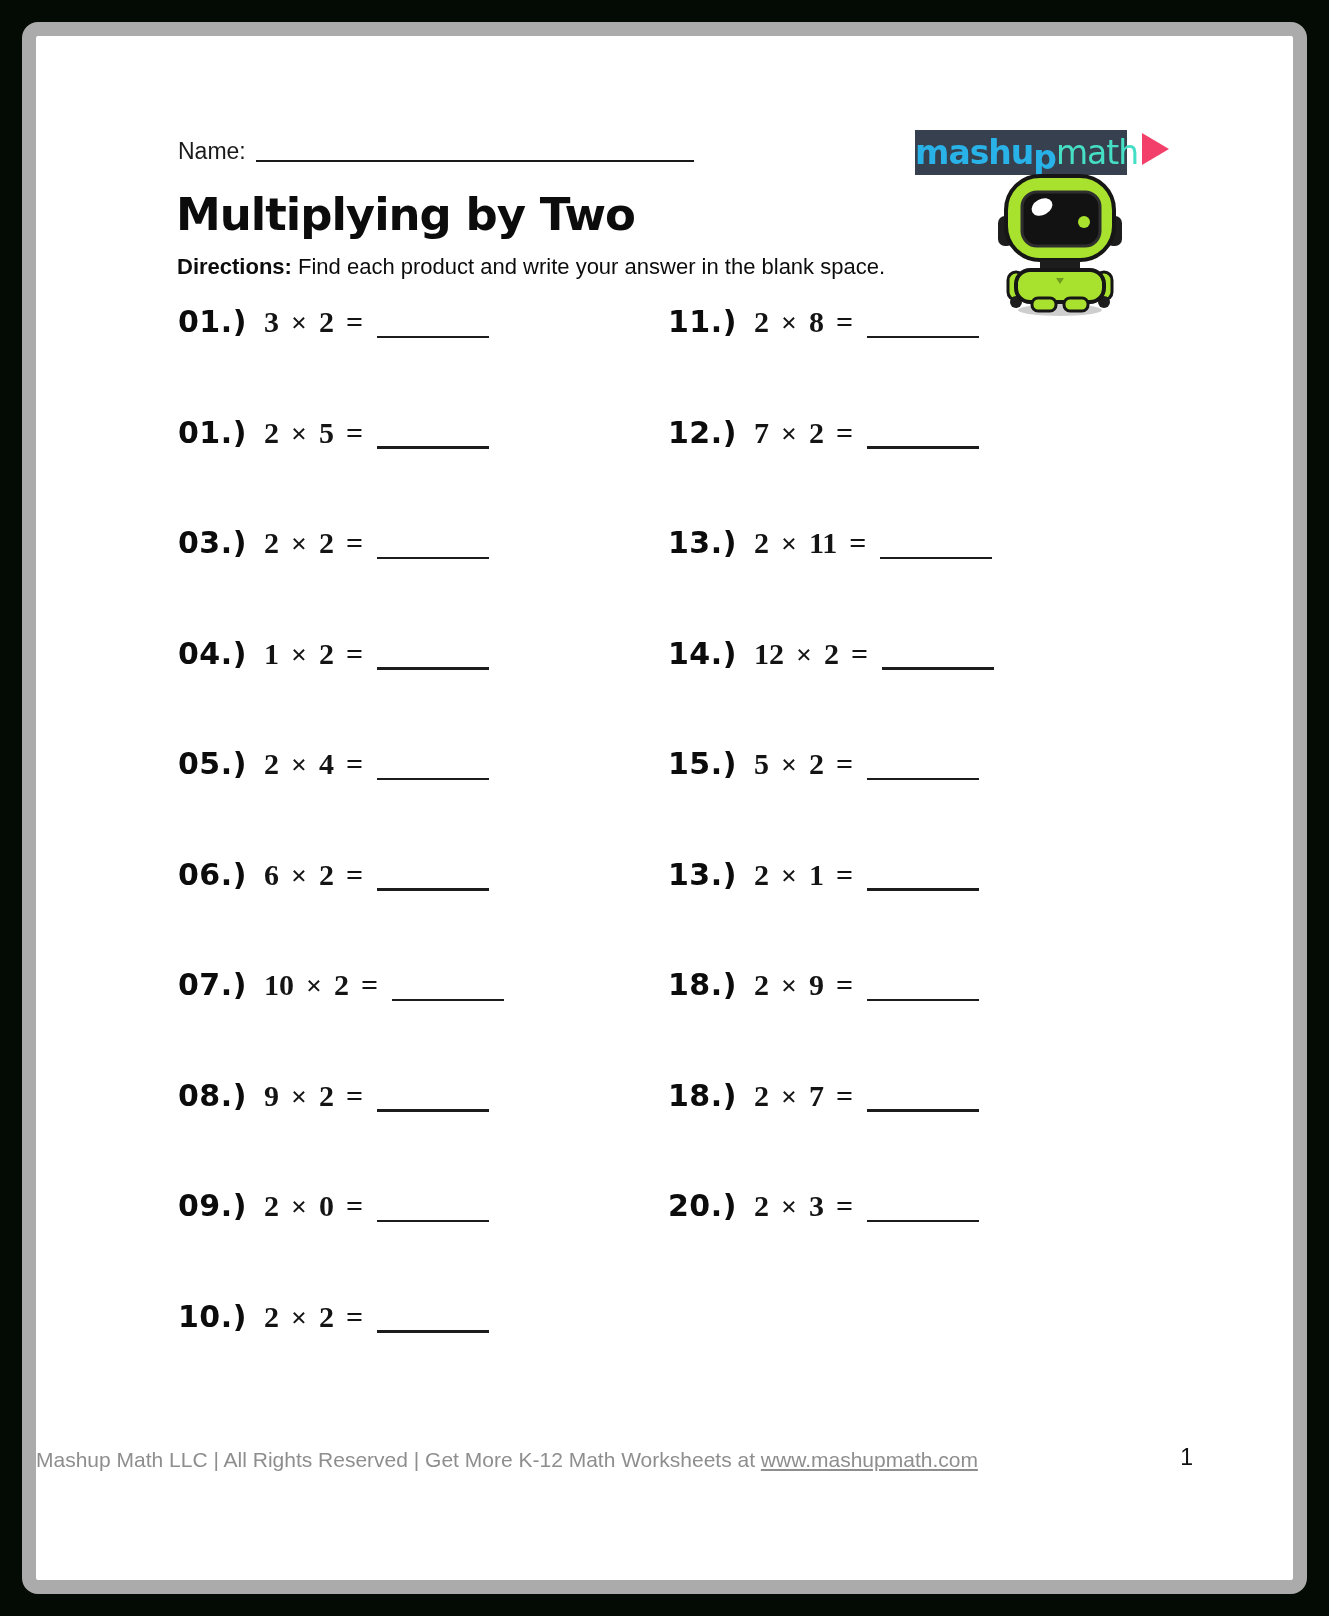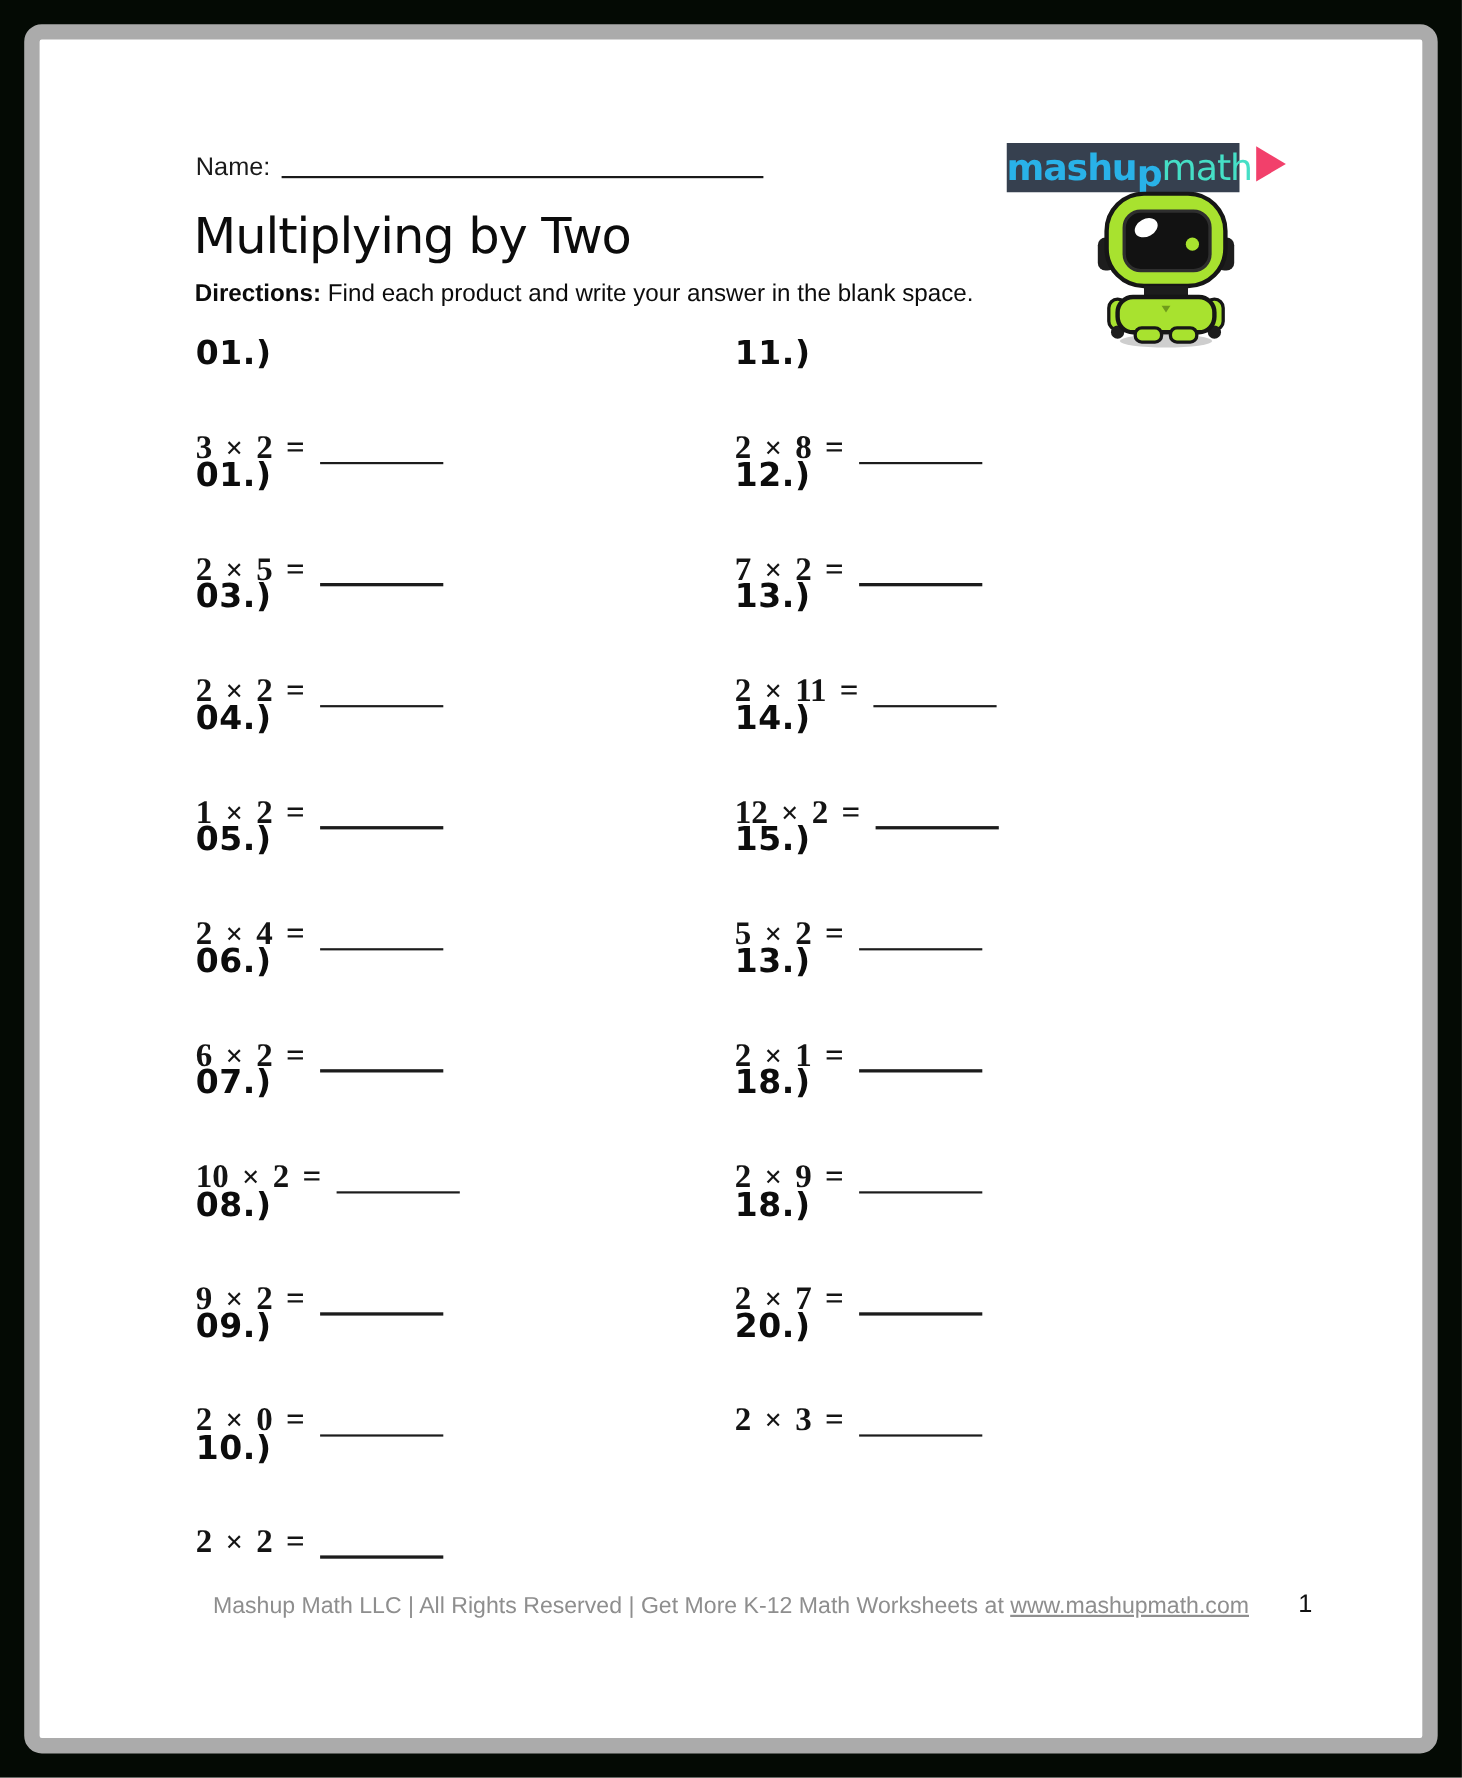--- a/index.html
+++ b/index.html
@@ -46,37 +46,37 @@
   }
   .logo-mashup{font-weight:700;}
   .logo-p{font-weight:700;position:relative;top:5px;}
   .logo-math{font-weight:400;}
   .logo-play{position:relative;top:2px;margin-left:2px;}
   .robot{position:absolute;left:960px;top:138px;width:128px;height:144px;}
   
   .title{
     position:absolute;left:140px;top:152px;
     font-family:"DejaVu Sans","Liberation Sans",sans-serif;
-    font-weight:400;font-size:45px;letter-spacing:-1px;
+    font-weight:700;font-size:45px;letter-spacing:-1px;
     color:#0c0c0c;
   }
   .directions{
     position:absolute;left:141px;top:218px;
     font-size:22px;color:#0c0c0c;white-space:nowrap;
   }
   .directions b{font-weight:700;}
   
   .problems{
     position:absolute;top:268px;left:142px;width:1080px;
     display:flex;
   }
   .prob-col{width:490px;display:flex;flex-direction:column;}
   .prob-row{
     height:110.5px;
-    display:flex;align-items:baseline;flex-direction:column;
+    display:flex;align-items:baseline;
   }
   .prob-num{
     width:86px;flex:0 0 86px;
     font-family:"DejaVu Sans","Liberation Sans",sans-serif;
     font-weight:700;font-size:30px;letter-spacing:0.5px;
     color:#0c0c0c;
   }
   .prob-expr{
     font-family:"Liberation Serif",serif;
     font-weight:700;font-size:30px;color:#141414;
@@ -85,21 +85,20 @@
   .prob-expr .op{margin:0 12px;font-size:28px;}
   .prob-expr .eq{margin-left:12px;}
   .blank{
     display:inline-block;width:112px;height:2.5px;
     background:#1c1c1c;
     position:relative;top:6px;margin-left:14px;
   }
   
   .footer{
     position:absolute;left:0;right:0;top:1412px;
-    text-align:center;
     font-size:21px;color:#8e8e8e;
     white-space:nowrap;
   }
   .footer .link{text-decoration:underline;color:#8e8e8e;}
   .page-num{
     position:absolute;right:100px;top:1408px;
     font-size:23px;color:#111;
   }
 </style>
 </head>

